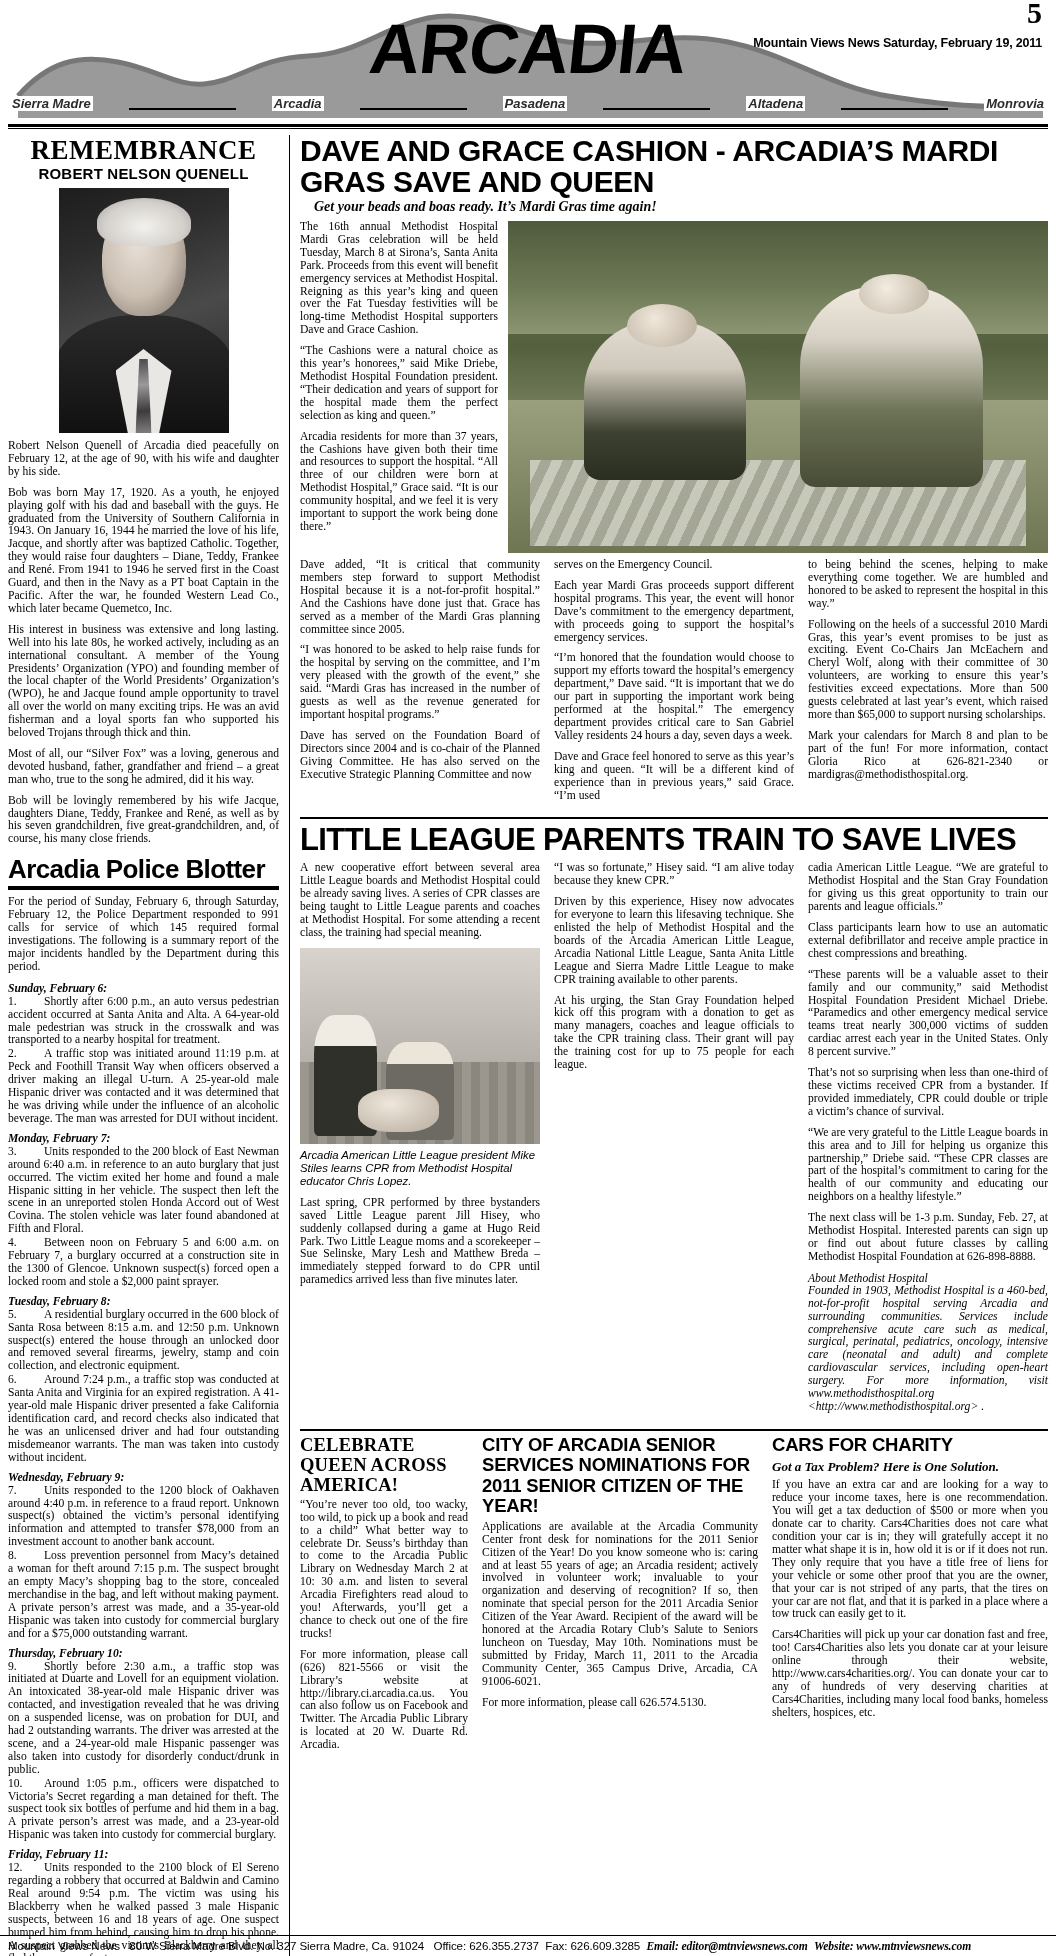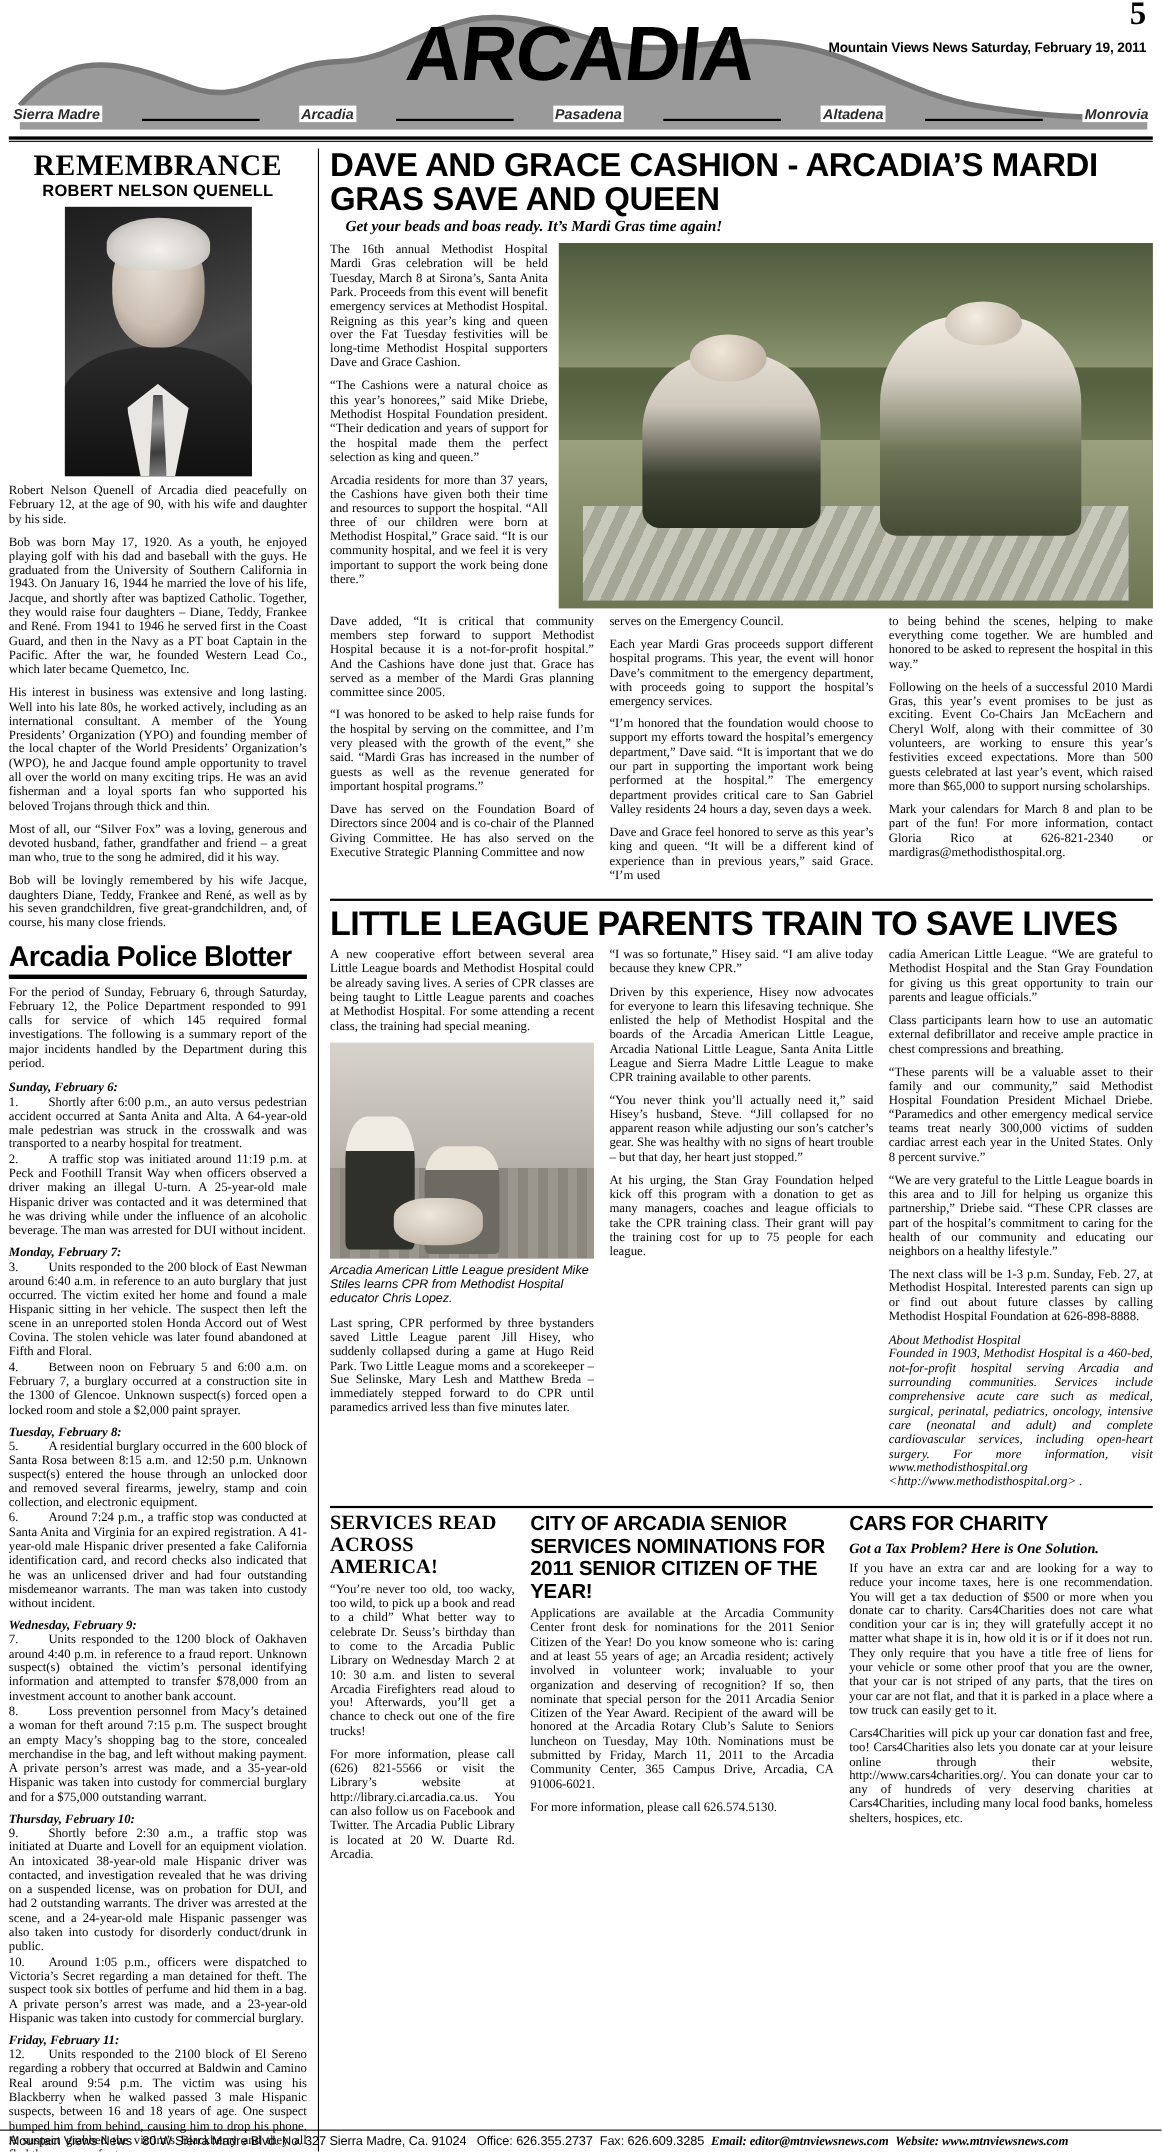--- a/index.html
+++ b/index.html
@@ -372,41 +372,41 @@
             <div class="pC"></div>
             <div class="manikin"></div>
           </div>
           <div class="caption">Arcadia American Little League president Mike Stiles learns CPR from Methodist Hospital educator Chris Lopez.</div>
           <p class="body">Last spring, CPR performed by three bystanders saved Little League parent Jill Hisey, who suddenly collapsed during a game at Hugo Reid Park. Two Little League moms and a scorekeeper – Sue Selinske, Mary Lesh and Matthew Breda – immediately stepped forward to do CPR until paramedics arrived less than five minutes later.</p>
         </div>
 
         <div class="ll-col">
           <p class="body">“I was so fortunate,” Hisey said. “I am alive today because they knew CPR.”</p>
           <p class="body">Driven by this experience, Hisey now advocates for everyone to learn this lifesaving technique. She enlisted the help of Methodist Hospital and the boards of the Arcadia American Little League, Arcadia National Little League, Santa Anita Little League and Sierra Madre Little League to make CPR training available to other parents.</p>
-          <p class="body">“You never think you’ll actually need it,” said Hisey’s husband, Steve. “Jill collapsed for no apparent reason while adjusting our son’s catcher’s gear. She was healthy with no signs of heart trouble – but that day, her heart just stopped.”</p>
           <p class="body">At his urging, the Stan Gray Foundation helped kick off this program with a donation to get as many managers, coaches and league officials to take the CPR training class. Their grant will pay the training cost for up to 75 people for each league.</p>
         </div>
 
         <div class="ll-col">
           <p class="body">cadia American Little League.  “We are grateful to Methodist Hospital and the Stan Gray Foundation for giving us this great opportunity to train our parents and league officials.”</p>
           <p class="body">Class participants learn how to use an automatic external defibrillator and receive ample practice in chest compressions and breathing.</p>
           <p class="body">“These parents will be a valuable asset to their family and our community,” said Methodist Hospital Foundation President Michael Driebe. “Paramedics and other emergency medical service teams treat nearly 300,000 victims of sudden cardiac arrest each year in the United States. Only 8 percent survive.”</p>
+          <p class="body">That’s not so surprising when less than one-third of these victims received CPR from a bystander. If provided immediately, CPR could double or triple a victim’s chance of survival.</p>
           <p class="body">“We are very grateful to the Little League boards in this area and to Jill for helping us organize this partnership,” Driebe said.  “These CPR classes are part of the hospital’s commitment to caring for the health of our community and educating our neighbors on a healthy lifestyle.”</p>
           <p class="body">The next class will be 1-3 p.m. Sunday, Feb. 27, at Methodist Hospital. Interested parents can sign up or find out about future classes by calling Methodist Hospital Foundation at 626-898-8888.</p>
           <div class="about-head">About Methodist Hospital</div>
           <p class="body it">Founded in 1903, Methodist Hospital is a 460-bed, not-for-profit hospital serving Arcadia and surrounding communities. Services include comprehensive acute care such as medical, surgical, perinatal, pediatrics, oncology, intensive care (neonatal and adult) and complete cardiovascular services, including open-heart surgery. For more information, visit www.methodisthospital.org &lt;http://www.methodisthospital.org&gt; .</p>
         </div>
       </div>
 
       <div class="section-rule"></div>
 
       <div class="bottom-grid">
 
         <div class="bcol narrow">
-          <div class="bhead">SERVICES READ ACROSS AMERICA!</div>
+          <div class="bhead">CELEBRATE QUEEN ACROSS AMERICA!</div>
           <p class="body">“You’re never too old, too wacky, too wild, to pick up a book and read to a child” What better way to celebrate Dr. Seuss’s birthday than to come to the Arcadia Public Library on Wednesday March 2 at 10: 30 a.m. and listen to several Arcadia Firefighters read aloud to you! Afterwards, you’ll get a chance to check out one of the fire trucks!</p>
           <p class="body">For more information, please call (626) 821-5566 or visit the Library’s website at http://library.ci.arcadia.ca.us. You can also follow us on Facebook and Twitter.  The Arcadia Public Library is located at 20 W. Duarte Rd. Arcadia.</p>
         </div>
 
         <div class="bcol">
           <div class="bhead sans">CITY OF ARCADIA SENIOR SERVICES NOMINATIONS FOR 2011 SENIOR CITIZEN OF THE YEAR!</div>
           <p class="body">Applications are available at the Arcadia Community Center front desk for nominations for the 2011 Senior Citizen of the Year!  Do you know someone who is: caring and at least 55 years of age; an Arcadia resident; actively involved in volunteer work; invaluable to your organization and deserving of recognition?  If so, then nominate that special person for the 2011 Arcadia Senior Citizen of the Year Award.  Recipient of the award will be honored at the Arcadia Rotary Club’s Salute to Seniors luncheon on Tuesday, May 10th.  Nominations must be submitted by Friday, March 11, 2011 to the Arcadia Community Center, 365 Campus Drive, Arcadia, CA  91006-6021.</p>
           <p class="body">For more information, please call 626.574.5130.</p>
         </div>
 

